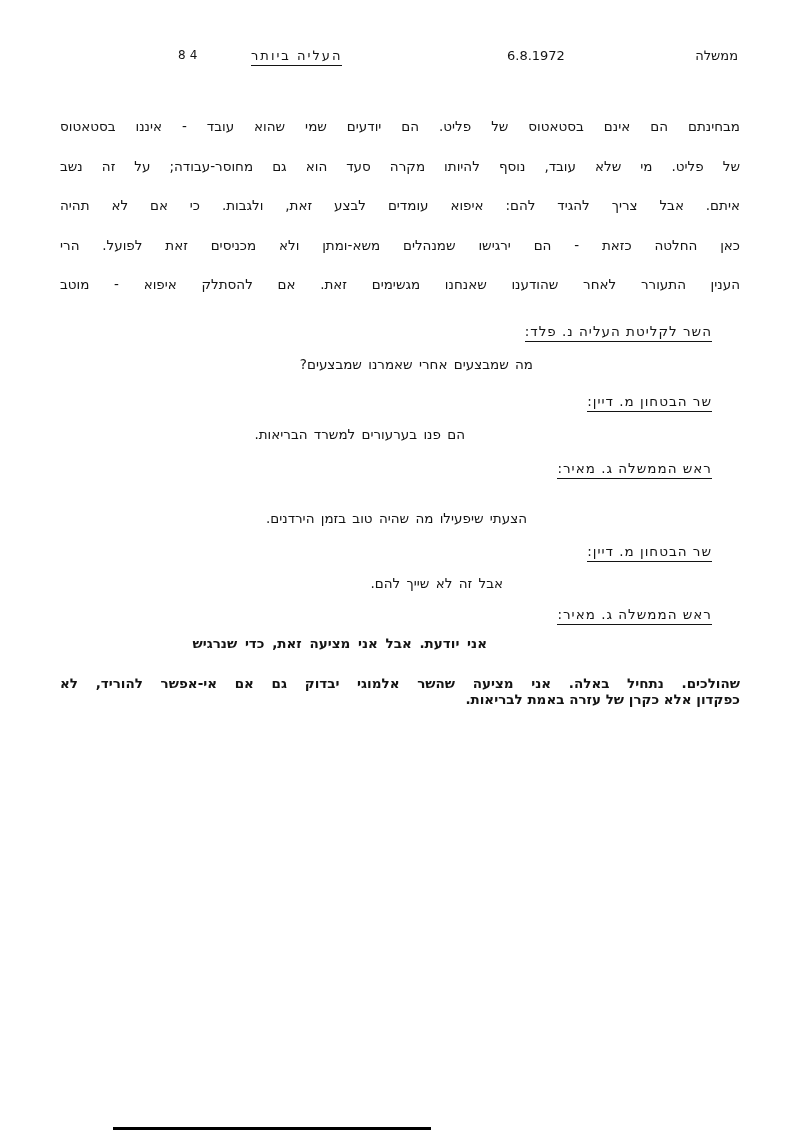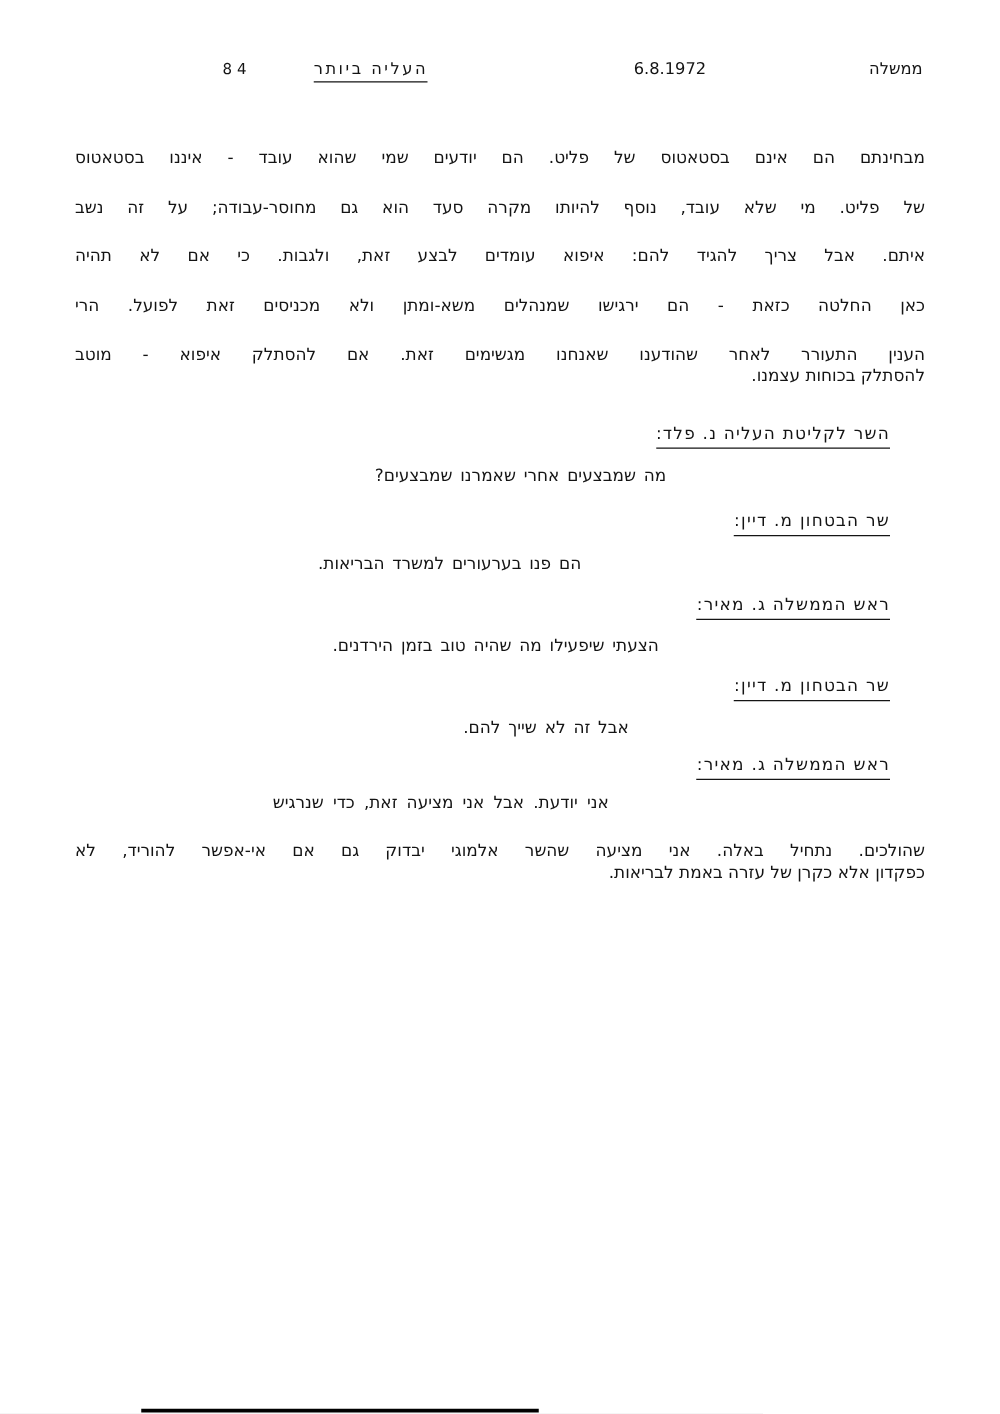--- a/index.html
+++ b/index.html
@@ -38,24 +38,24 @@
   }
   .mt-h1 { margin-top:30px; }
   .mt-h2 { margin-top:20px; }
   .mt-h3 { margin-top:17px; }
   .mt-h4 { margin-top:16px; }
   .mt-h5 { margin-top:14px; }
 
   .dialogue { line-height:16.5px; white-space:nowrap; word-spacing:2px; margin-top:14px; }
   .d1 { margin-right:207px; }
   .d2 { margin-right:275px; }
-  .d3 { margin-right:213px; margin-top:13px; }
+  .d3 { margin-right:213px; margin-top:31px; }
   .d4 { margin-right:237px; margin-top:13px; }
 
-  .closing { margin-top:10px; }
+  .closing { margin-top:10px;font-weight:bold; }
   .closing .first {
     margin-right:253px; white-space:nowrap; word-spacing:3px;
   }
 
   
   .artifact {
     position:absolute; top:1127px; left:113px;
     width:318px; height:3px; background:#000;
   }
 </style>
@@ -72,21 +72,20 @@
   </div>
 
   <div class="content">
 
     <div>
       <div class="line just">מבחינתם הם אינם בסטאטוס של פליט. הם יודעים שמי שהוא עובד - איננו בסטאטוס</div>
       <div class="line just">של פליט. מי שלא עובד, נוסף להיותו מקרה סעד הוא גם מחוסר-עבודה; על זה נשב</div>
       <div class="line just">איתם. אבל צריך להגיד להם: איפוא עומדים לבצע זאת, ולגבות. כי אם לא תהיה</div>
       <div class="line just">כאן החלטה כזאת - הם ירגישו שמנהלים משא-ומתן ולא מכניסים זאת לפועל. הרי</div>
       <div class="line just">הענין התעורר לאחר שהודענו שאנחנו מגשימים זאת. אם להסתלק איפוא - מוטב</div>
-      <div class="line">להסתלק בכוחות עצמנו.</div>
     </div>
 
     <div class="speaker mt-h1">
       <span class="u">השר לקליטת העליה נ. פלד:</span>
     </div>
     <div class="dialogue d1">מה שמבצעים אחרי שאמרנו שמבצעים?</div>
 
     <div class="speaker mt-h2">
       <span class="u">שר הבטחון מ. דיין:</span>
     </div>

